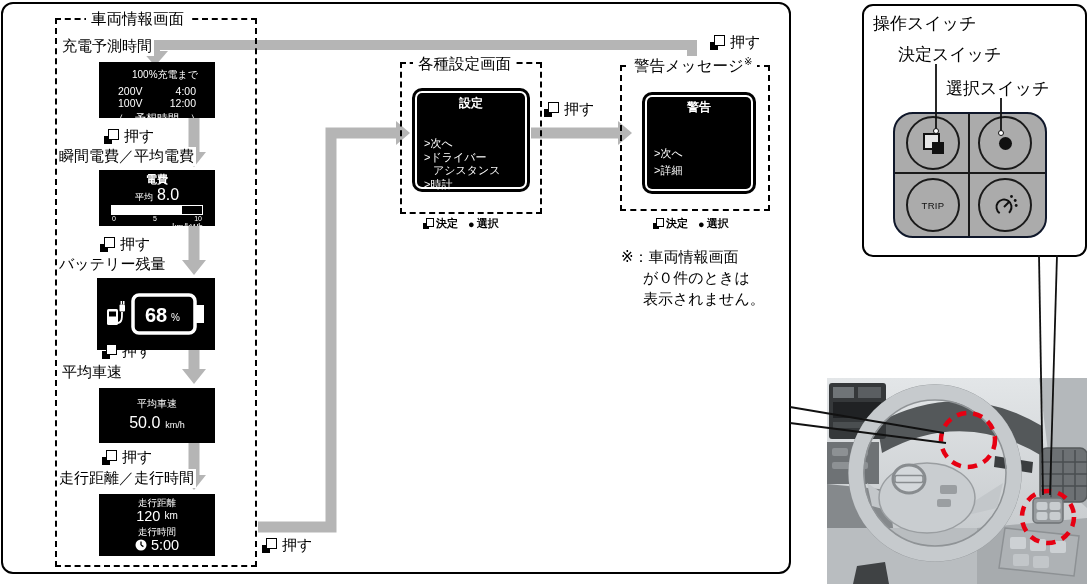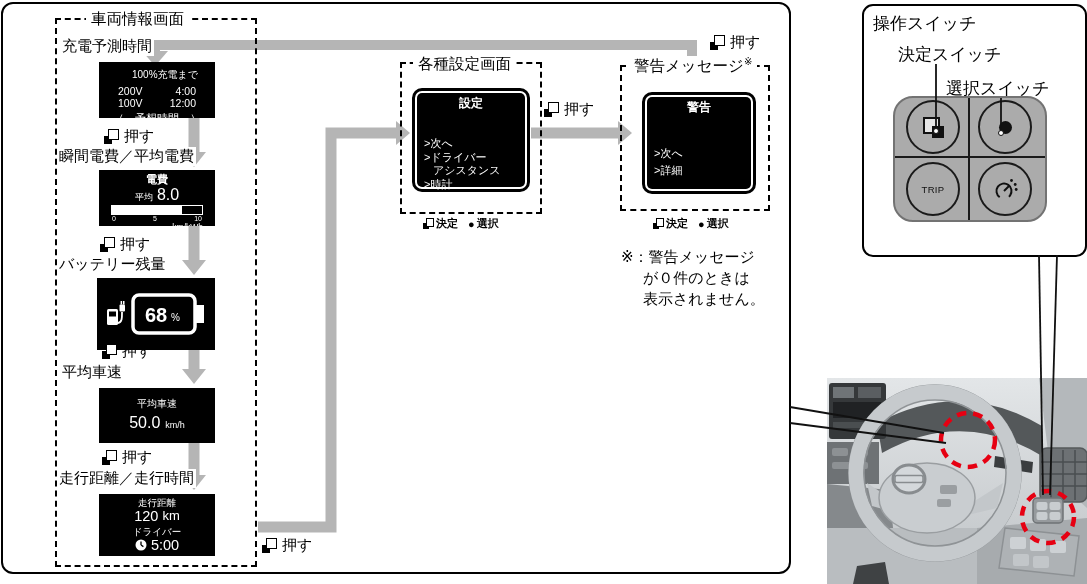--- a/index.html
+++ b/index.html
@@ -38,21 +38,21 @@
   .g-unit{font-size:8.5px;text-align:right;line-height:9px;}
   
   .s3-wrap{display:flex;align-items:center;justify-content:center;gap:5px;height:100%;}
   
   .s4-title{font-size:10px;text-align:center;margin-top:9px;}
   .s4-row{display:flex;justify-content:center;align-items:baseline;gap:5px;margin-top:3px;}
   .s4-val{font-size:16px;} .s4-unit{font-size:9px;}
   
   .s5-l{font-size:9.5px;text-align:center;line-height:12px;margin-top:3px;}
   .s5-row{display:flex;justify-content:center;align-items:center;gap:4px;line-height:14px;}
-  .s5-v{font-size:14.5px;} .s5-u{font-size:13px;}
+  .s5-v{font-size:14.5px;} .s5-u{font-size:10px;}
   
   .bezel{background:#fff;border:3px solid #000;border-radius:10px;padding:2px;z-index:3;box-sizing:border-box;}
   .bezel .inner{background:#000;border-radius:5px;height:100%;color:#fff;display:flex;flex-direction:column;box-sizing:border-box;gap:12px;}
   .m-title{font-size:12px;font-weight:bold;text-align:center;margin-top:3px;line-height:14px;}
   .m-hr{height:1.5px;background:#fff;margin:1px 6px 2px;}
   .m-items{font-size:11px;line-height:13.5px;padding-left:7px;}
   .m-items.wide{line-height:17px;padding-top:4px;}
   .indent{padding-left:9px;}
   .chev{width:8px;height:8px;border-left:2.5px solid #fff;border-bottom:2.5px solid #fff;
         transform:rotate(-45deg);margin:-3px auto 2px auto;}
@@ -61,21 +61,21 @@
   .footer .mini{position:relative;width:11px;height:11px;flex:0 0 11px;}
   .footer .mini .o{position:absolute;right:0;top:0;width:6.5px;height:6.5px;border:1.5px solid #000;background:#fff;}
   .footer .mini .f{position:absolute;left:0;bottom:0;width:6px;height:6px;background:#000;}
   .footer .sel{margin-left:8px;}
   
   .note{font-size:15px;line-height:21px;z-index:3;}
   .note-indent{padding-left:22px;}
   
   .switchframe{left:862px;top:4px;width:221px;height:249px;border:2px solid #000;border-radius:11px;z-index:2;}
   .sw-title{font-size:17px;white-space:nowrap;z-index:3;}
-  .pad{left:893px;top:96px;width:150px;height:122px;background:#ababab;border:2px solid #737373;
+  .pad{left:893px;top:112px;width:150px;height:122px;background:#ababab;border:2px solid #0f172a;
        border-radius:20px;z-index:3;overflow:hidden;}
   .pad .vdiv{position:absolute;left:73px;top:0;width:2px;height:122px;background:#1a1a1a;}
   .pad .hdiv{position:absolute;left:0;top:58px;width:150px;height:2px;background:#1a1a1a;}
   .pbtn{position:absolute;width:50px;height:50px;border:2px solid #1a1a1a;border-radius:50%;
         display:flex;align-items:center;justify-content:center;}
   .btn-decide{position:relative;width:21px;height:21px;}
   .btn-decide .o{position:absolute;left:0;top:0;width:13px;height:13px;border:2.2px solid #111;background:#e6e6e6;}
   .btn-decide .f{position:absolute;right:0;bottom:0;width:12px;height:12px;background:#111;}
   .dot{width:13px;height:13px;border-radius:50%;background:#111;}
   .trip{font-size:9.5px;letter-spacing:.3px;color:#111;}
@@ -212,21 +212,21 @@
     <span>押す</span>
   </div>
 
   <div class="abs seclabel" style="left:57px;top:469px;">走行距離／走行時間</div>
   <div class="abs screen" style="left:99px;top:494px;width:116px;height:62px;">
     <div class="s5-l">走行距離</div>
     <div class="s5-row">
       <span class="s5-v">120</span>
       <span class="s5-u">km</span>
     </div>
-    <div class="s5-l">ドライバー</div>
+    <div class="s5-l">走行時間</div>
     <div class="s5-row">
       <svg width="12" height="12" viewBox="0 0 12 12">
         <circle cx="6" cy="6" r="5.5" fill="#fff"></circle>
         <path d="M6,6 L6,2.6 M6,6 L8.4,7.6" stroke="#000" stroke-width="1.3" fill="none"></path>
       </svg>
       <span class="s5-v">5:00</span>
     </div>
   </div>
 
   <div class="abs press" style="left:262px;top:536px;">
@@ -293,21 +293,21 @@
     </div>
   </div>
   <div class="abs press" style="left:710px;top:33px;">
     <span class="icon-decide">
         <span class="f"></span>
         <span class="o"></span>
       </span>
     <span>押す</span>
   </div>
   <div class="abs note" style="left:621px;top:246px;">
-    <div>※：警告メッセージ</div>
+    <div>※：車両情報画面</div>
     <div class="note-indent">が０件のときは</div>
     <div class="note-indent">表示されません。</div>
   </div>
 
   <div class="abs switchframe"></div>
   <div class="abs sw-title" style="left:873px;top:12px;">操作スイッチ</div>
   <div class="abs sw-title" style="left:898px;top:43px;">決定スイッチ</div>
   <div class="abs sw-title" style="left:946px;top:77px;">選択スイッチ</div>
 
   <div class="abs pad">

